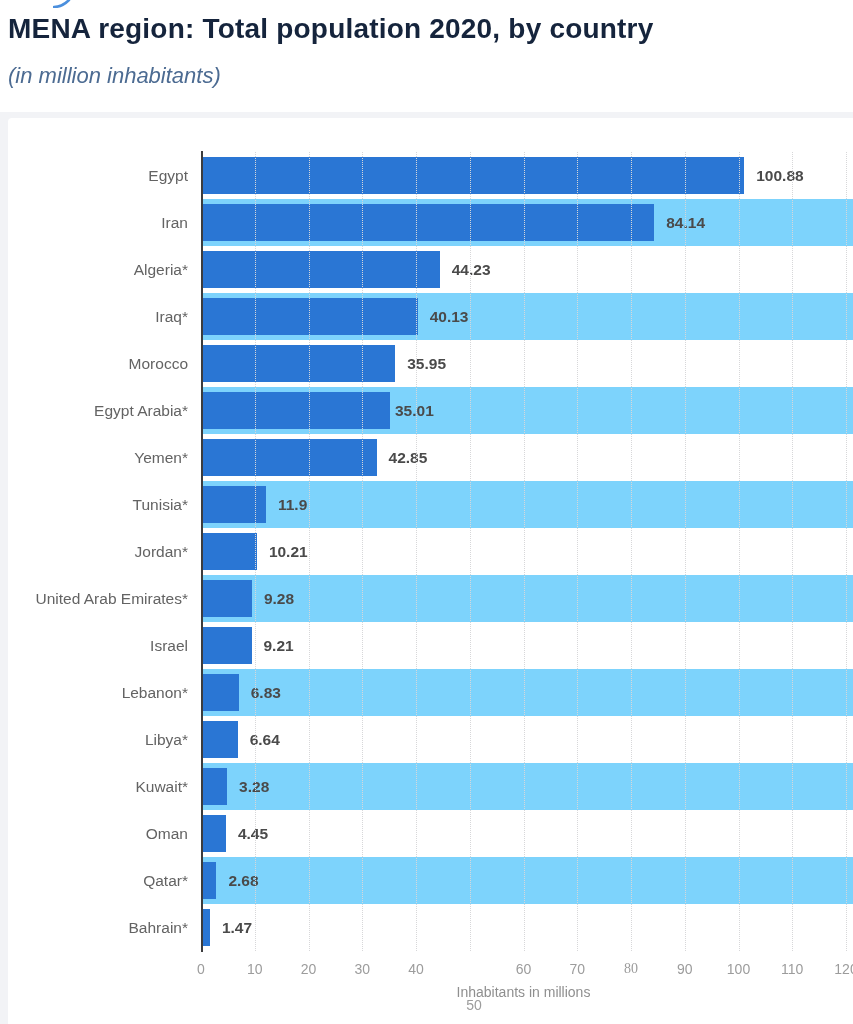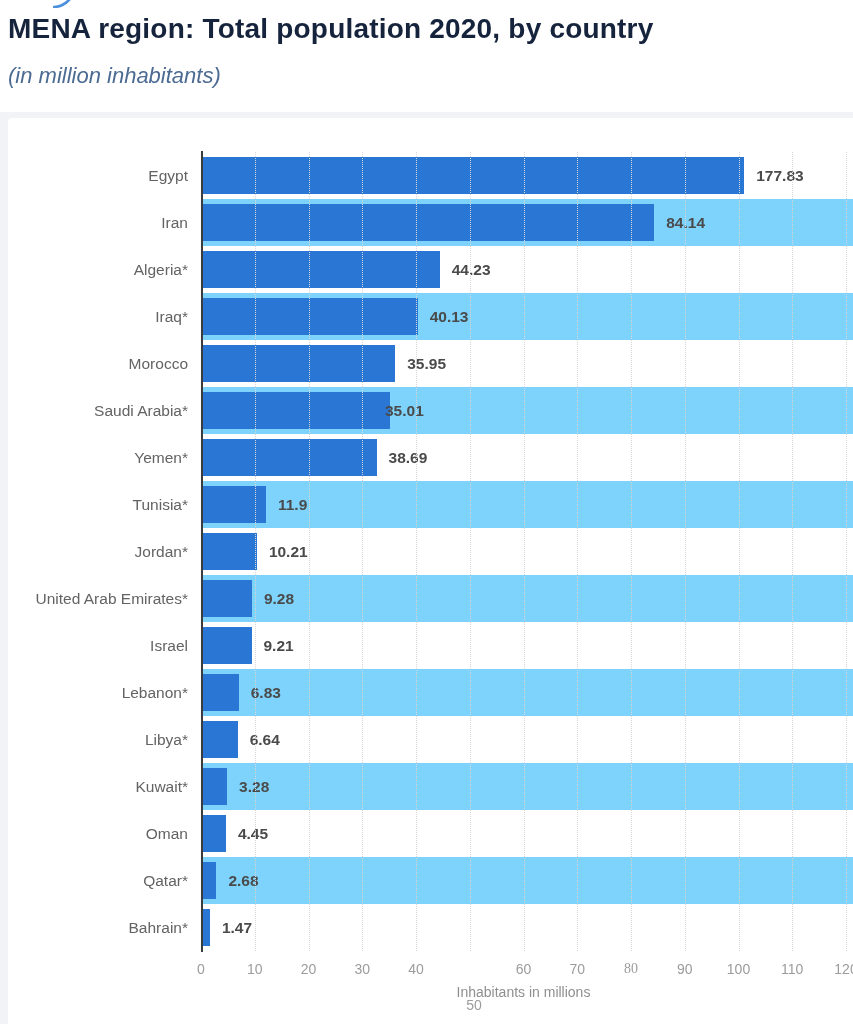--- a/index.html
+++ b/index.html
@@ -84,21 +84,21 @@
     <h1 class="title">MENA region: Total population 2020, by country</h1>
     <div class="subtitle">(in million inhabitants)</div>
   </div>
 
   <div class="card">
     <div class="rows" id="rows">
         <div class="row">
           <div class="row-label">Egypt</div>
           <div class="row-bars">
             <div class="bar" style="width: 542.2px;"></div>
-            <div class="bar-value" style="left: 555.23px;">177.83</div>
+            <div class="bar-value" style="left: 555.23px;">100.88</div>
           </div>
         </div>
         <div class="row striped">
           <div class="row-label">Iran</div>
           <div class="row-bars">
             <div class="bar" style="width: 452.3px;"></div>
             <div class="bar-value" style="left: 465.252px;">84.14</div>
           </div>
         </div>
         <div class="row">
@@ -116,31 +116,31 @@
           </div>
         </div>
         <div class="row">
           <div class="row-label">Morocco</div>
           <div class="row-bars">
             <div class="bar" style="width: 193.2px;"></div>
             <div class="bar-value" style="left: 206.231px;">35.95</div>
           </div>
         </div>
         <div class="row striped">
-          <div class="row-label">Saudi Arabia*</div>
+          <div class="row-label">Egypt Arabia*</div>
           <div class="row-bars">
             <div class="bar" style="width: 188.2px;"></div>
-            <div class="bar-value" style="left: 184px;">35.01</div>
+            <div class="bar-value" style="left: 194px;">35.01</div>
           </div>
         </div>
         <div class="row">
           <div class="row-label">Yemen*</div>
           <div class="row-bars">
             <div class="bar" style="width: 174.5px;"></div>
-            <div class="bar-value" style="left: 187.526px;">38.69</div>
+            <div class="bar-value" style="left: 187.526px;">42.85</div>
           </div>
         </div>
         <div class="row striped">
           <div class="row-label">Tunisia*</div>
           <div class="row-bars">
             <div class="bar" style="width: 64px;"></div>
             <div class="bar-value" style="left: 76.9625px;">11.9</div>
           </div>
         </div>
         <div class="row">

